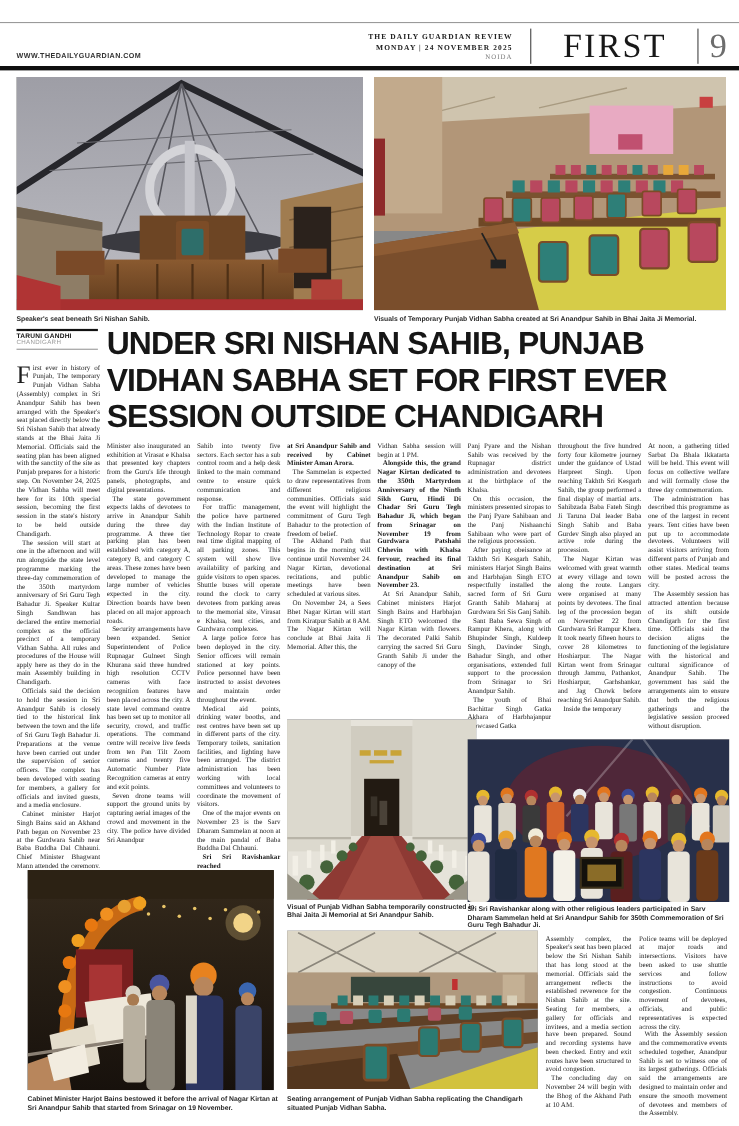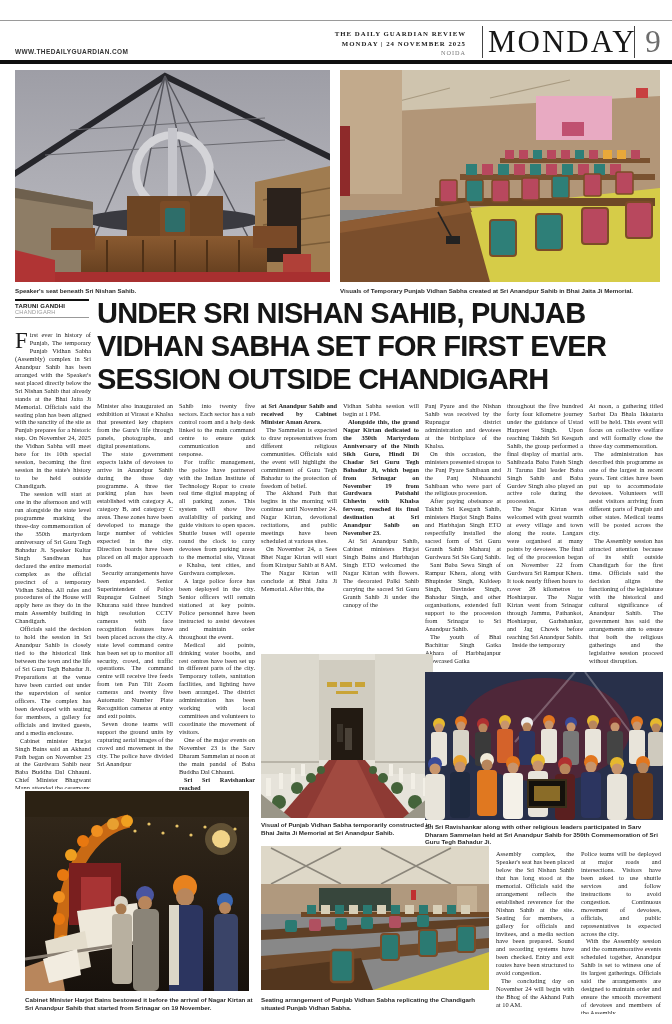--- a/index.html
+++ b/index.html
@@ -54,21 +54,21 @@
 <div class="page">
 
   <div class="abs topline"></div>
   <div class="abs website">WWW.THEDAILYGUARDIAN.COM</div>
   <div class="abs mastinfo">
     <div class="paper">THE DAILY GUARDIAN REVIEW</div>
     <div class="dateline">MONDAY | 24 NOVEMBER 2025</div>
     <div class="mcity">NOIDA</div>
   </div>
   <div class="abs vrule1"></div>
-  <div class="abs section">MONDAY</div>
+  <div class="abs section">FIRST</div>
   <div class="abs vrule2"></div>
   <div class="abs pagenum">9</div>
   <div class="abs mastbar"></div>
 
   <div class="abs photo" style="left:15px;top:70px;width:315px;height:212px;">
     <svg width="315" height="212" viewBox="0 0 315 212">
       <defs>
         <linearGradient id="sky1" x1="0" y1="0" x2="0" y2="1">
           <stop offset="0" stop-color="#9e9ea6"></stop>
             <stop offset="1" stop-color="#bdbdc3"></stop>

